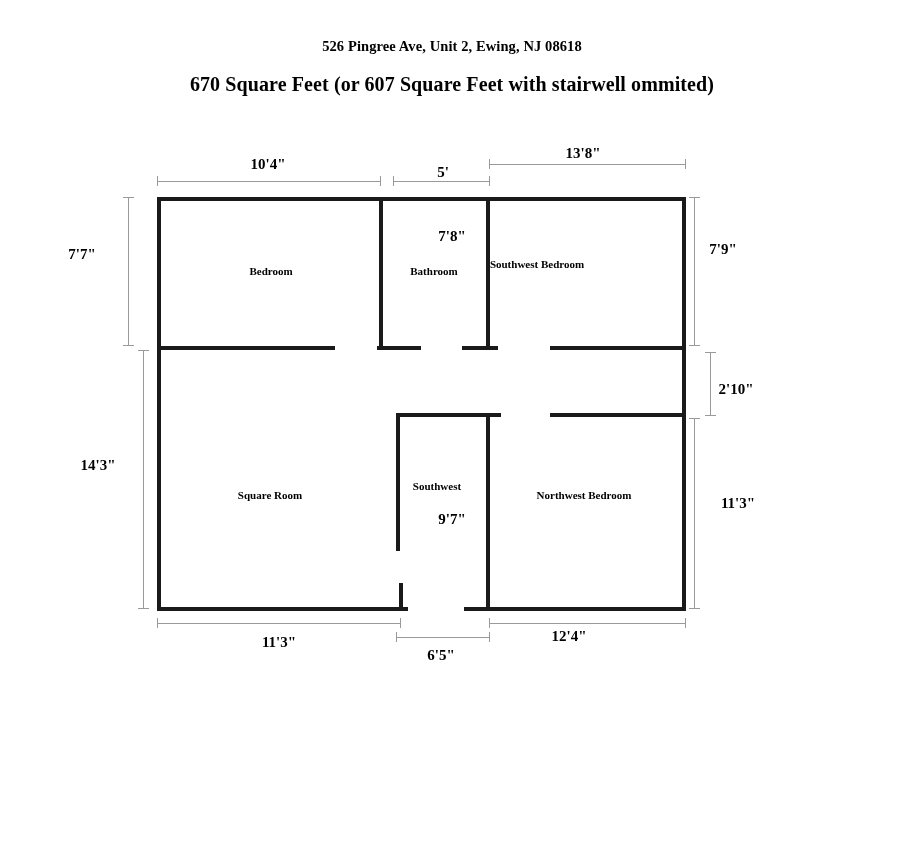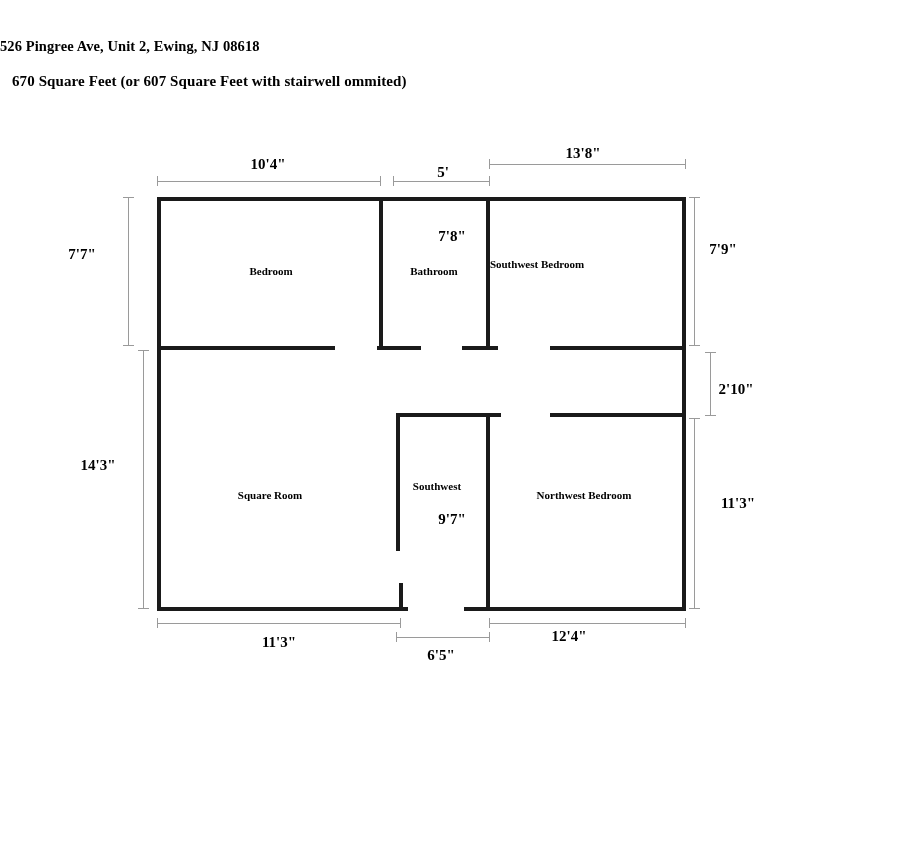--- a/index.html
+++ b/index.html
@@ -20,29 +20,30 @@
     left: 0;
     top: 0;
     width: 904px;
     height: 844px;
   }
   .title-block {
     position: absolute;
     left: 0;
     top: 38px;
     width: 904px;
+    text-align: center;
   }
   .title-line-1 {
     font-size: 14.5px;
     font-weight: bold;
     letter-spacing: 0.1px;
     margin: 0 0 18px 0;
   }
   .title-line-2 {
-    font-size: 15px;
+    font-size: 20px;
     font-weight: bold;
     letter-spacing: 0.1px;
     margin: 12px;
   }
   .lbl {
     position: absolute;
     font-family: "Liberation Serif", serif;
     white-space: nowrap;
     transform: translate(-50%, -50%);
   }

